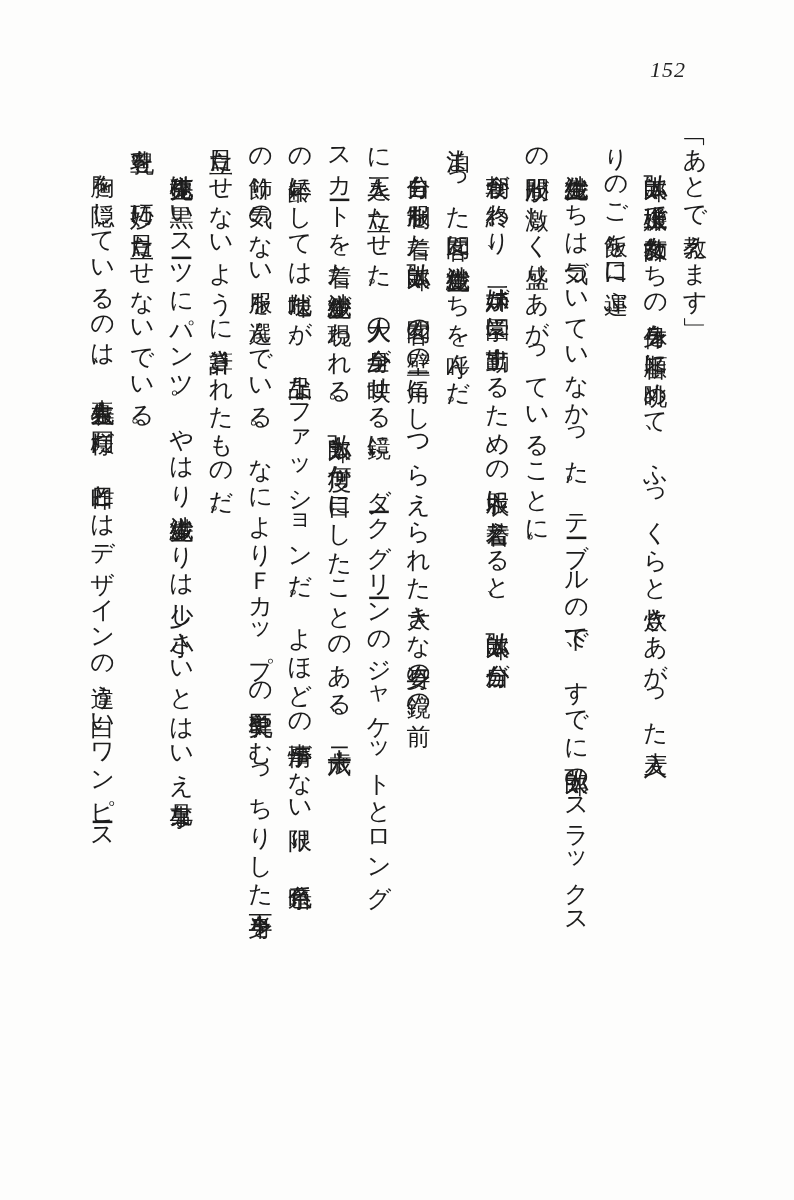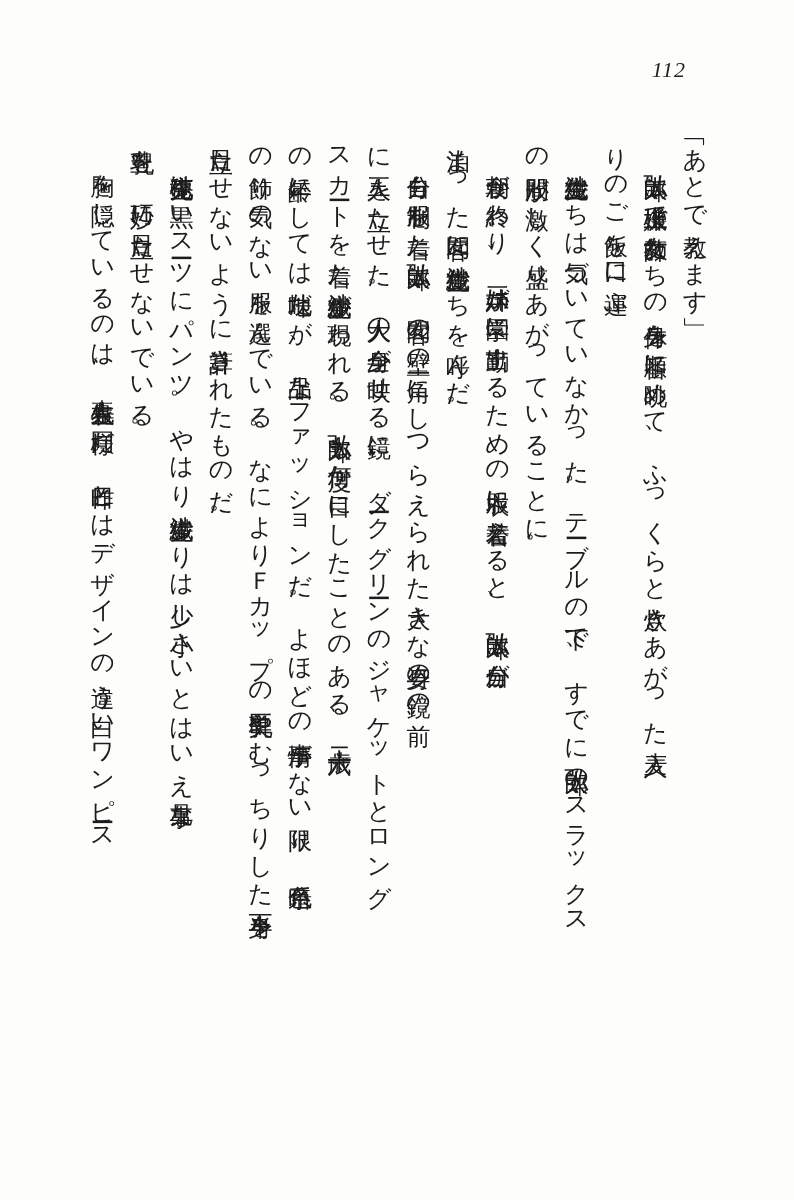--- a/index.html
+++ b/index.html
@@ -40,21 +40,21 @@
   .indented{
     padding-top:25px;
     height:923px;
   }
 </style>
 </head>
 <body>
 
 <div class="page">
 
-  <div class="page-number"><span>112</span></div>
+  <div class="page-number"><span>152</span></div>
 
   <div class="text-block">
     <p class="t-line">「あとで教えます」</p>
     <p class="t-line indented">弘太郎は上機嫌で女教師たちの身体を順番に眺めて、ふっくらと炊きあがった麦入</p>
     <p class="t-line">りのご飯を口に運ぶ。</p>
     <p class="t-line indented">沙織先生たちは気づいていなかった。テーブルの下で、すでに弘太郎のスラックス</p>
     <p class="t-line">の股間が激しく盛りあがっていることに。</p>
     <p class="t-line indented">朝食が終わり、三姉妹が学園に出勤するための衣服に着替えると、弘太郎は自分が</p>
     <p class="t-line">泊まった客間に沙織先生たちを呼んだ。</p>
     <p class="t-line indented">自分も制服を着た弘太郎は、客間の壁の一角にしつらえられた大きな姿身の鏡の前</p>

